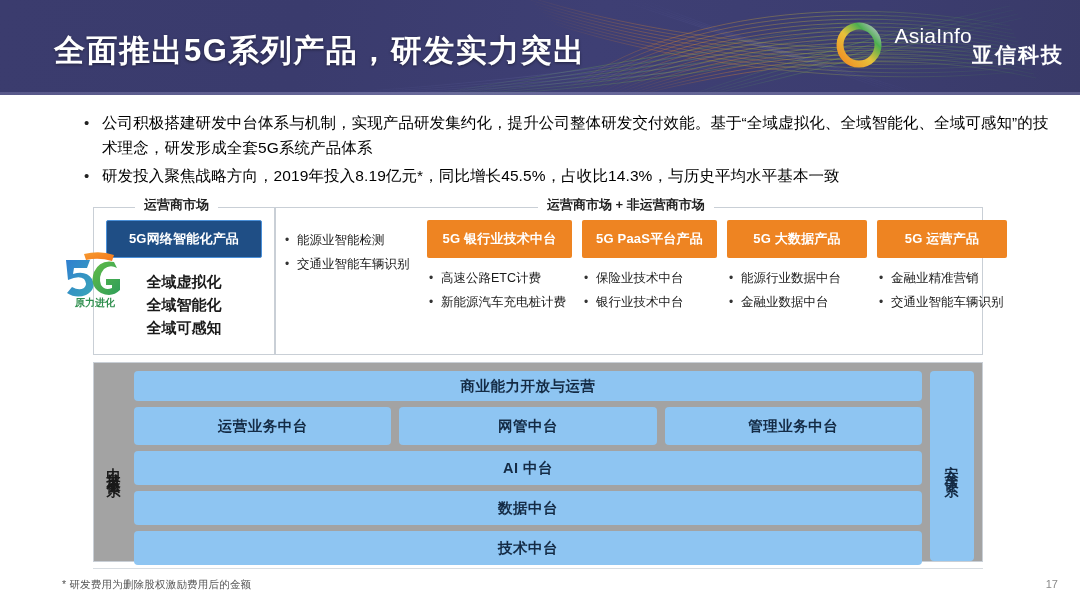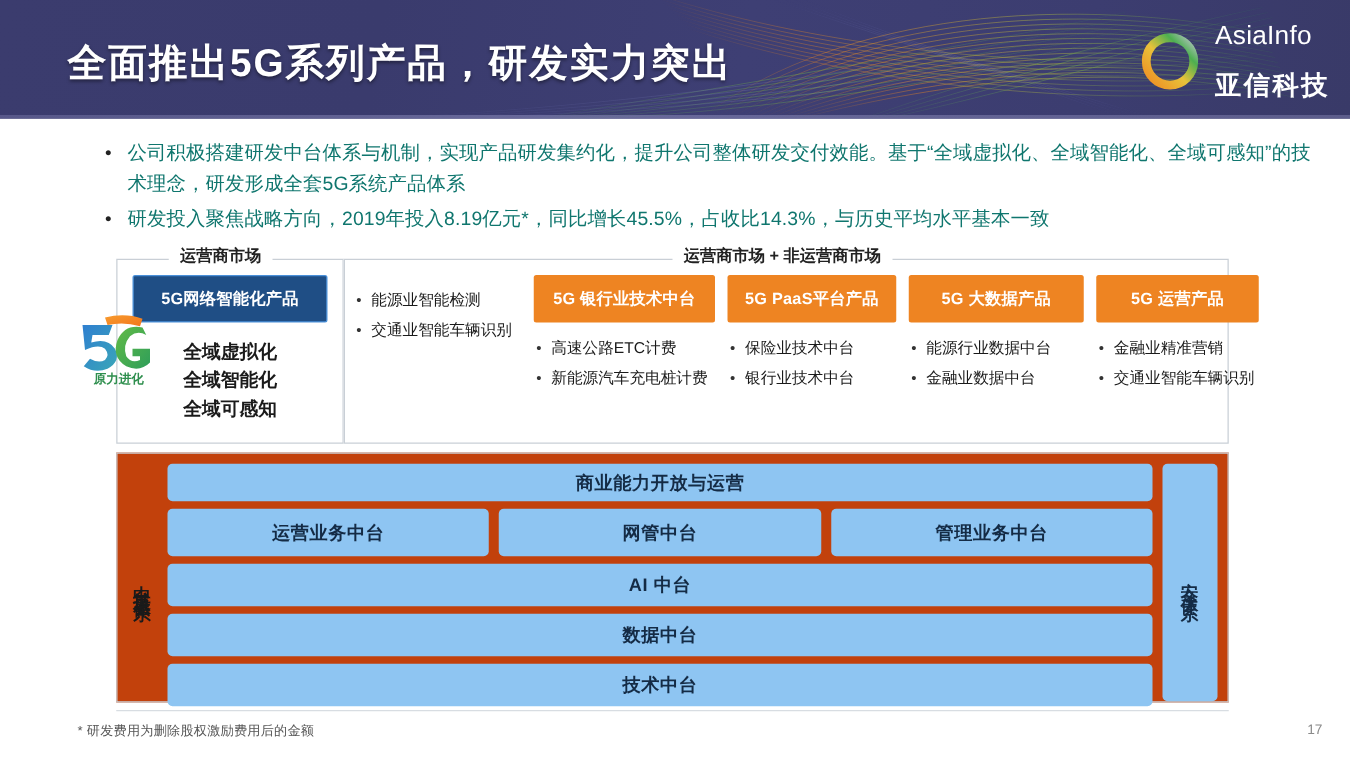--- a/index.html
+++ b/index.html
@@ -39,38 +39,38 @@
     opacity: .55;
   }
 
   
   #brand {
     position: absolute; right: 16px; top: 18px;
     display: flex; align-items: center; gap: 9px;
     z-index: 6;
   }
   #brand-mark { width: 54px; height: 54px; flex: 0 0 54px; }
-  #brand-text { display: flex; flex-direction: column; line-height: 1.0; }
+  #brand-text { display: flex; line-height: 1.0; }
   #brand-en {
     color: #ffffff; font-size: 21px; letter-spacing: .2px; font-weight: 400;
   }
   #brand-cn {
     color: #ffffff; font-size: 21px; font-weight: bold; letter-spacing: 2px; margin-top: 19px;
   }
 
   
   #bullets {
     position: absolute; left: 84px; top: 110px; width: 975px;
   }
   .bullet-row { display: flex; align-items: flex-start; margin-bottom: 3px; }
   .bullet-dot {
     flex: 0 0 18px; color: #222; font-size: 15px; line-height: 25px; text-align: left;
   }
   .bullet-text {
-    font-size: 15.5px; line-height: 25px; color: #0f766e; letter-spacing: .1px;
+    font-size: 15.5px; line-height: 25px; color: #000000; letter-spacing: .1px;
   }
 
   
   #prod-area {
     position: absolute; left: 93px; top: 207px; width: 890px; height: 148px;
   }
   .bracket-label {
     position: absolute; top: -11px;
     font-size: 13px; font-weight: bold; color: #222;
     background: #ffffff; padding: 0 9px; white-space: nowrap;
@@ -109,21 +109,21 @@
   .item-text { font-size: 12.5px; line-height: 20px; color: #1a1a1a; }
 
   
   #logo5g {
     position: absolute; left: 56px; top: 248px; width: 78px; height: 62px; z-index: 6;
   }
 
   
   #stack-area {
     position: absolute; left: 93px; top: 362px; width: 890px; height: 200px;
-    border: 1px solid #c9cfd6; background: #c2410c;
+    border: 1px solid #c9cfd6; background: #a3a3a3;
   }
   #stack-side-label {
     position: absolute; left: 0; top: 0; width: 40px; height: 205px;
     display: flex; align-items: center; justify-content: center;
   }
   #stack-side-label span {
     writing-mode: vertical-rl; font-size: 14px; font-weight: bold;
     color: #1a1a1a; letter-spacing: 3px;
   }
   #stack-inner {

